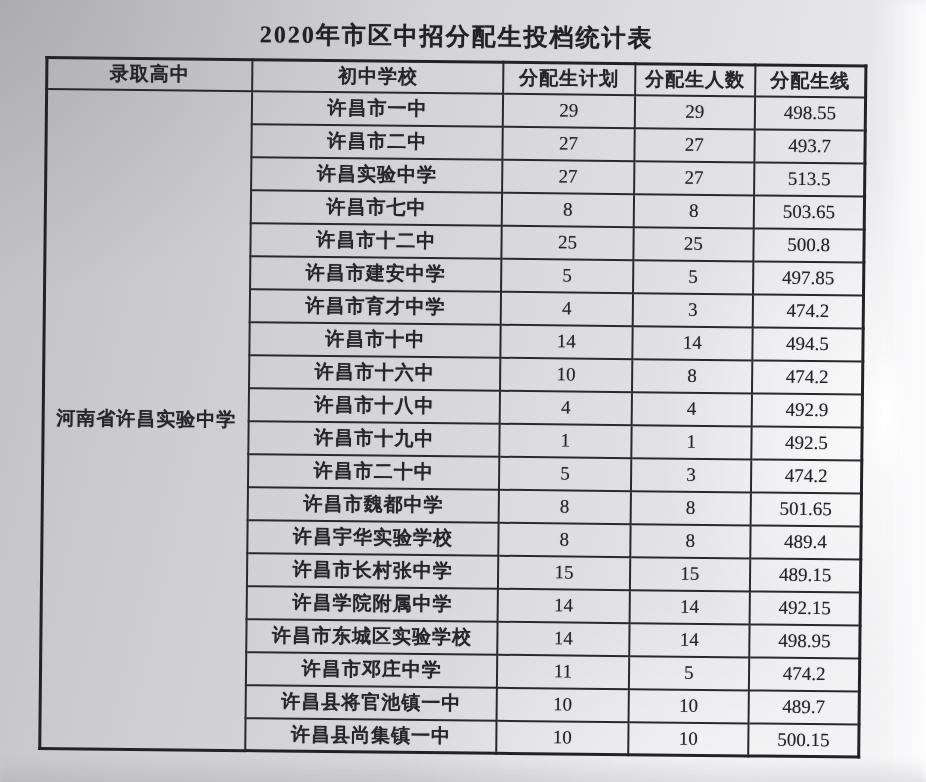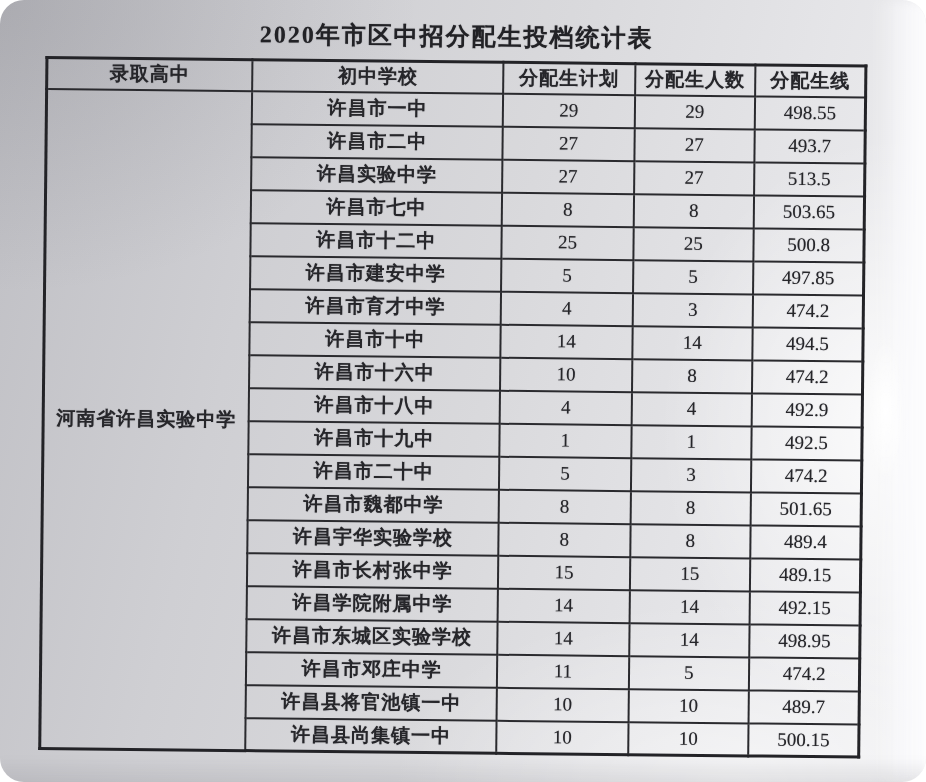--- a/index.html
+++ b/index.html
@@ -15,21 +15,20 @@
   .photo {
     position: relative;
     width: 926px;
     height: 782px;
     background:
       radial-gradient(ellipse 340px 420px at 97% 55%, rgba(255,255,255,0.85) 0%, rgba(255,255,255,0) 70%),
       radial-gradient(ellipse 500px 260px at 80% 100%, rgba(255,255,255,0.55) 0%, rgba(255,255,255,0) 70%),
       radial-gradient(ellipse 600px 420px at 0% 0%, rgba(80,80,88,0.18) 0%, rgba(80,80,88,0) 70%),
       linear-gradient(103deg, #bfbfc4 0%, #cfcfd3 28%, #d9d9dc 52%, #e4e4e7 74%, #f1f1f3 100%);
     overflow: hidden;
-    border-radius: 24px;
   }
 
   
   .wrinkle {
     position: absolute;
     top: 0; right: -18px;
     width: 70px; height: 782px;
     background: linear-gradient(to right, rgba(255,255,255,0) 0%, rgba(250,250,252,0.9) 55%, #ffffff 100%);
     filter: blur(6px);
   }

